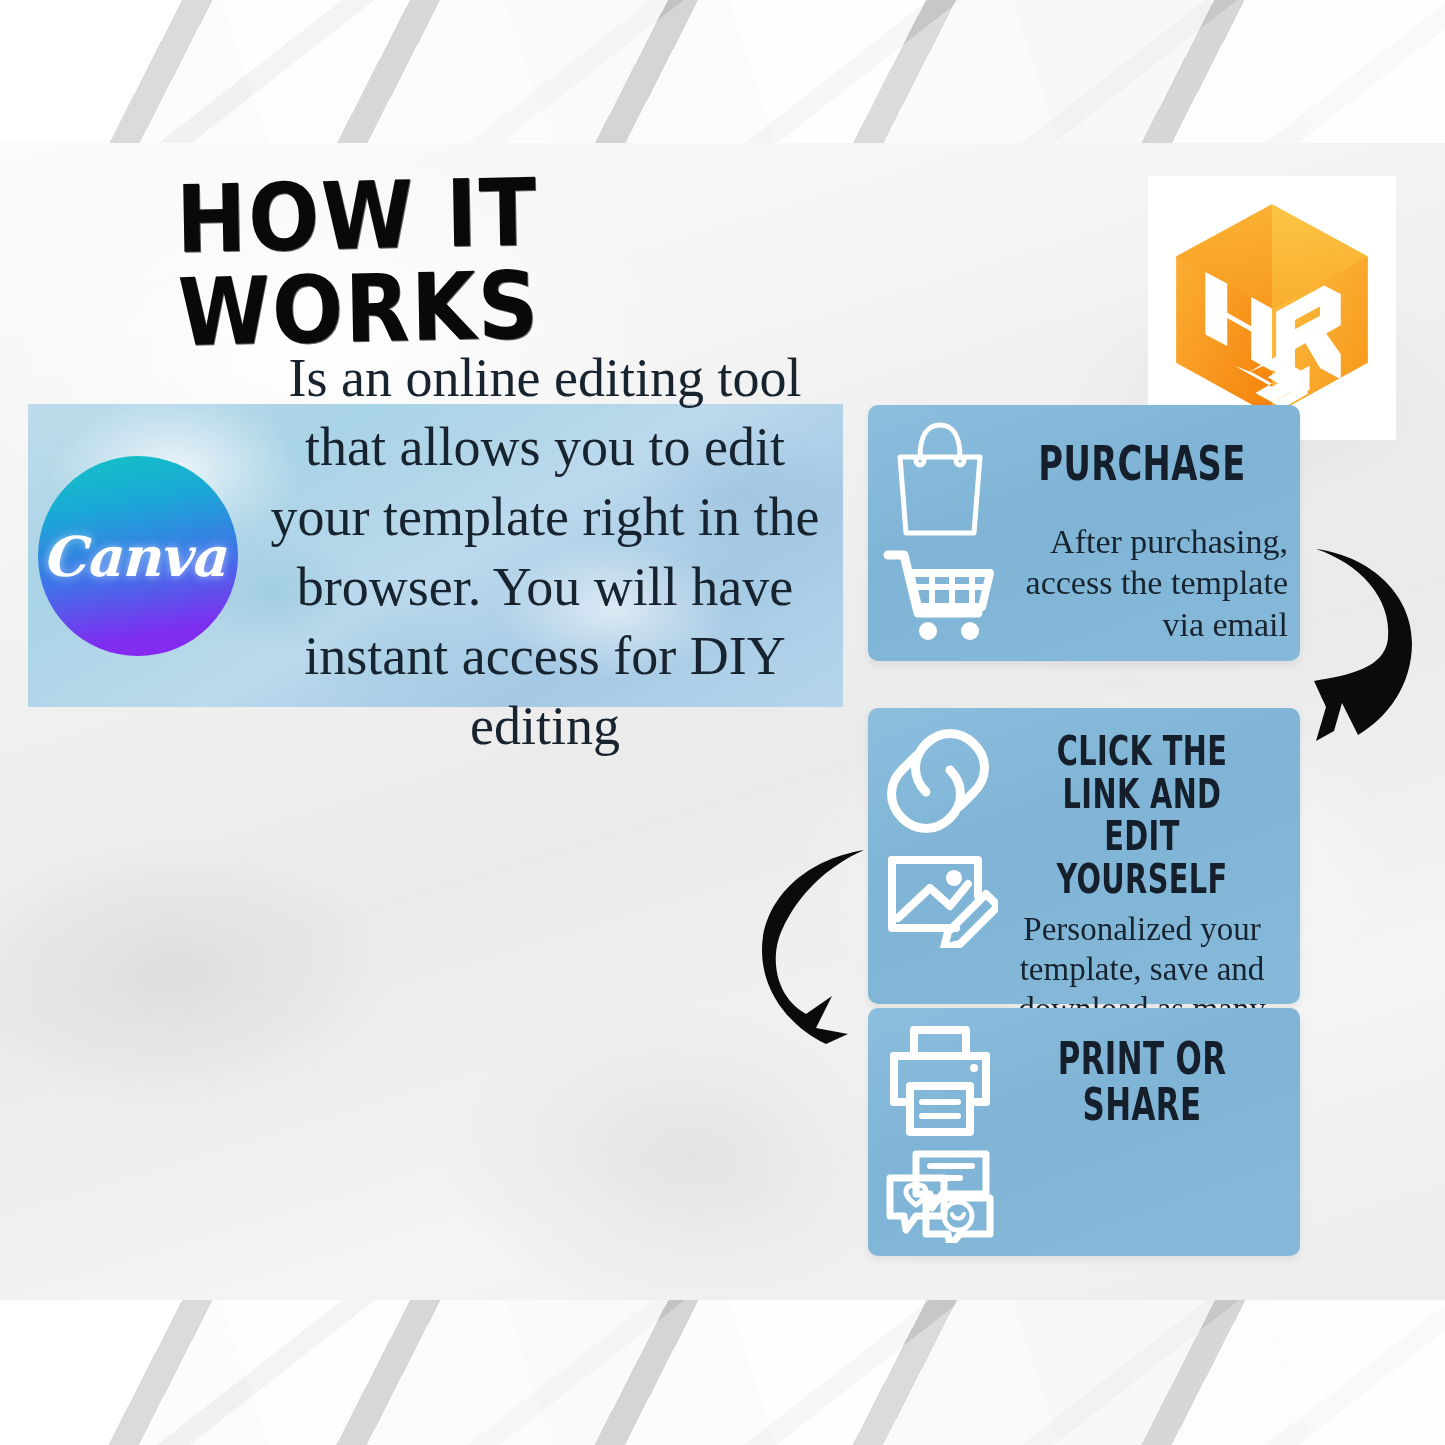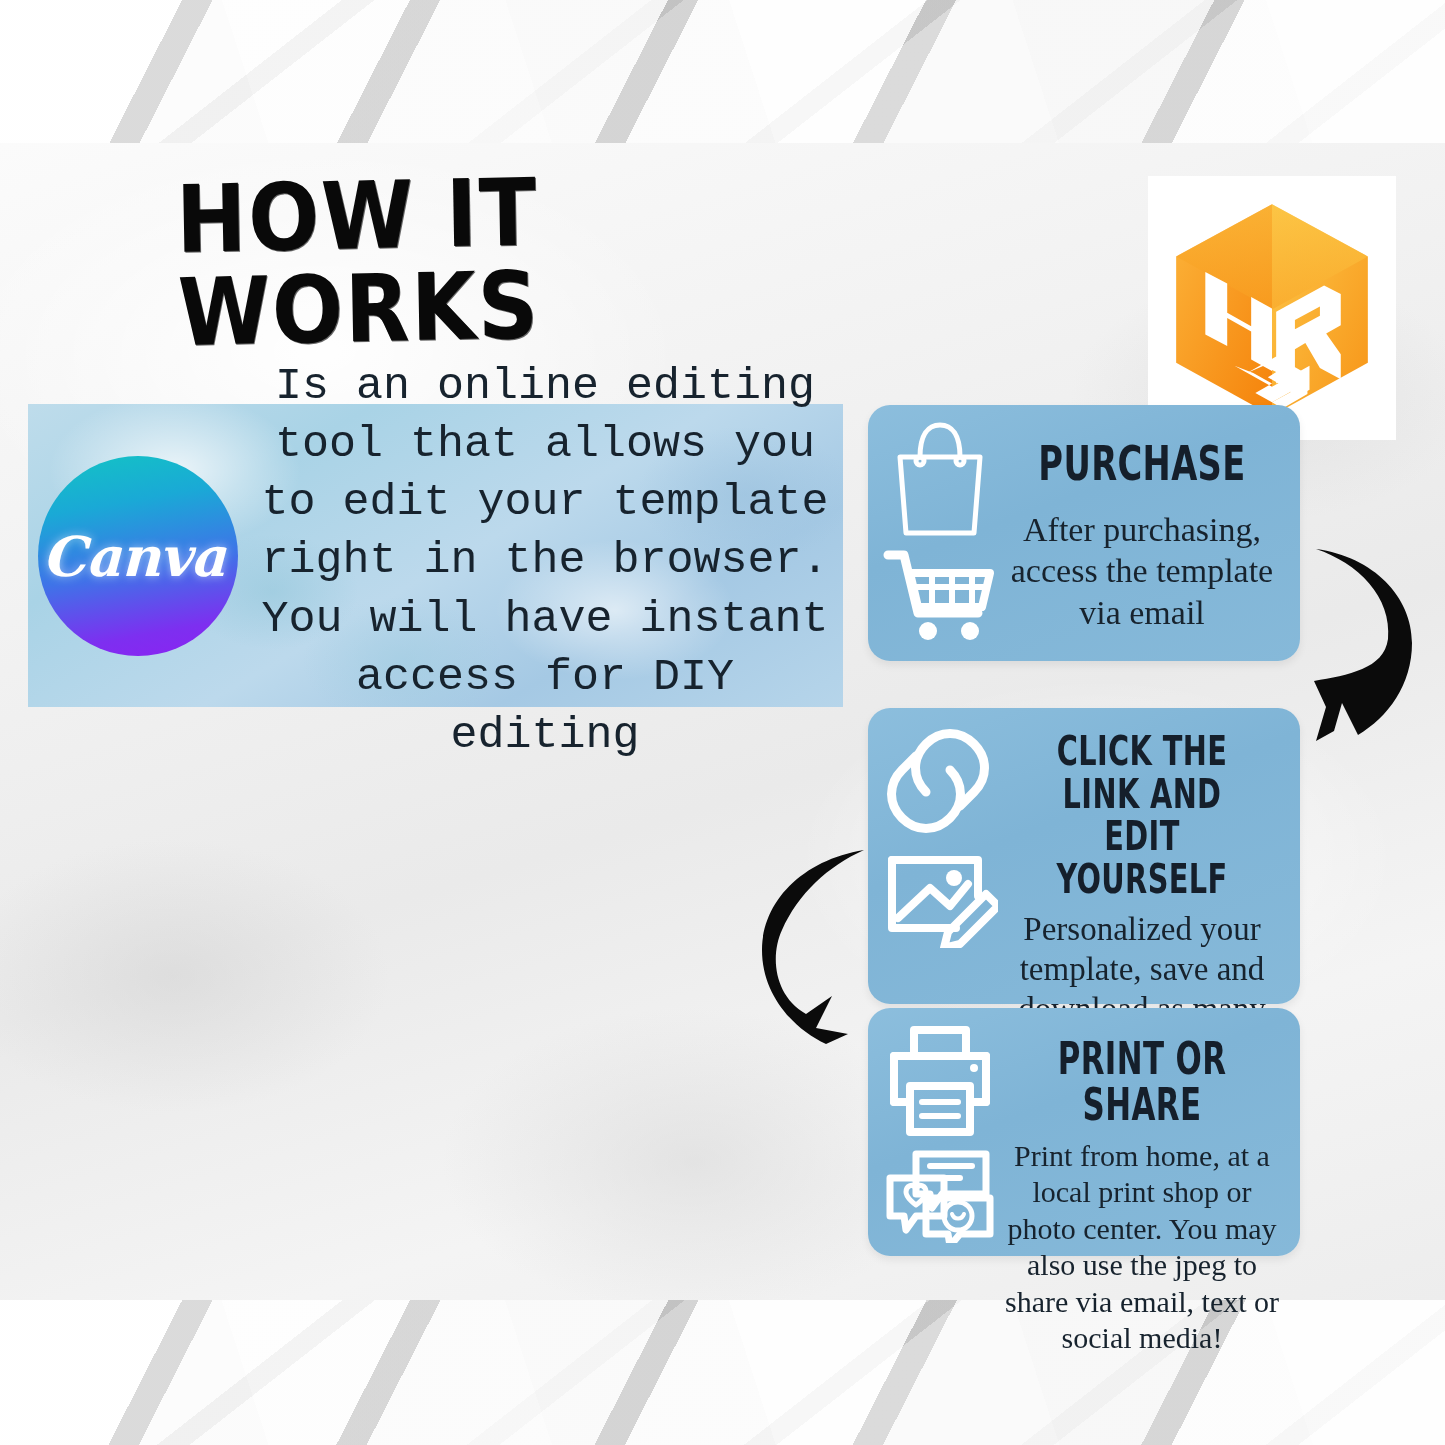--- a/index.html
+++ b/index.html
@@ -74,23 +74,23 @@
     background:linear-gradient(170deg,#13c4c4 0%,#1aa9d6 26%,#3f73e8 56%,#7d2ff0 84%,#8c22f2 100%);
     display:flex;align-items:center;justify-content:center;
   }
   #canva-wordmark{
     font-family:"DejaVu Serif",serif;font-style:italic;font-weight:700;
     font-size:55px;color:#fff;letter-spacing:-1px;
     text-shadow:0 0 10px rgba(255,255,255,.55);
     transform:skewX(-4deg);
   }
   #canva-copy{
-    position:absolute;left:228px;top:16px;width:578px;height:283px;
+    position:absolute;left:228px;top:7px;width:578px;height:283px;
     display:flex;align-items:center;justify-content:center;text-align:center;
-    font-family:Liberation Mono, monospace;font-size:45px;line-height:1.29;
+    font-family:Liberation Serif, serif;font-size:54px;line-height:1.29;
     color:#17232e;
   }
 
   
   #devices{position:absolute;left:30px;top:770px;width:740px;height:400px;}
   .scr{background:linear-gradient(160deg,#ffffff 0%,#fdfdfd 60%,#f6f6f6 100%);}
 
   
   #monitor-frame{
     position:absolute;left:193px;top:15px;width:390px;height:215px;
@@ -157,21 +157,21 @@
   #phone{
     position:absolute;left:470px;top:250px;width:58px;height:110px;
     background:linear-gradient(150deg,#3a3a3a 0%,#202020 40%,#2d2d2d 100%);
     border-radius:6px;padding:9px 5px 13px 5px;box-sizing:border-box;
     box-shadow:0 5px 10px rgba(0,0,0,.18);
   }
   #phone-screen{width:100%;height:100%;border-radius:1px;}
 
   
   .card{
-    position:absolute;left:868px;width:432px;border-radius:22px;
+    position:absolute;left:868px;width:432px;border-radius:10px;
     background:linear-gradient(160deg,#8cbedd 0%,#7fb4d6 40%,#86b9d9 100%);
     box-shadow:0 4px 9px rgba(0,0,0,.07);
   }
   #card-purchase{top:405px;height:256px;}
   #card-edit{top:708px;height:296px;}
   #card-print{top:1008px;height:248px;}
 
   .card-icons{position:absolute;left:14px;top:10px;width:116px;}
   .card-icons svg{display:block;}
   .card-body{position:absolute;left:128px;right:12px;top:10px;text-align:center;}
@@ -179,21 +179,21 @@
     font-family:"DejaVu Sans Condensed","DejaVu Sans",sans-serif;
     font-weight:700;color:#151f2b;letter-spacing:.5px;line-height:1.04;
     transform:scaleX(.78);transform-origin:center;
   }
   #t-purchase{font-size:48px;margin-top:24px;}
   #t-edit{font-size:41px;margin-top:12px;}
   #t-print{font-size:44px;margin-top:18px;}
   .card-text{
     font-family:"Liberation Serif",serif;color:#17232e;line-height:1.22;
   }
-  #x-purchase{font-size:34px;margin-top:20px;}
+  #x-purchase{font-size:34px;margin-top:32px;text-align:right;}
   #x-edit{font-size:33px;margin-top:8px;}
   #x-print{font-size:30px;margin-top:10px;}
 
   
   .arrow{position:absolute;}
   #arrow-1{left:1296px;top:535px;width:130px;height:215px;}
   #arrow-2{left:752px;top:838px;width:140px;height:215px;}
 </style>
 </head>
 <body>
@@ -312,21 +312,20 @@
           <path d="M8 160 L62 160 L62 198 L34 198 L24 212 L22 198 L8 198 Z"></path>
           <path d="M24 174 C24 168 30 165 34 170 C38 165 44 168 44 174 C44 180 34 187 34 187 C34 187 24 180 24 174 Z" stroke-width="5"></path>
           <path d="M44 180 L108 180 L108 216 L78 216 L68 228 L66 216 L44 216 Z"></path>
           <circle cx="76" cy="198" r="14" stroke-width="5"></circle>
           <path d="M70 196 C72 202 80 202 82 196" stroke-width="4"></path>
         </g>
       </svg>
     </div>
     <div class="card-body">
       <div id="t-print" class="card-title">PRINT OR SHARE</div>
-      <div id="x-print" class="card-text">Print from home, at a local print shop or photo center. You may also use the jpeg to share via email, text or social media!</div>
     </div>
   </div>
 
   <svg id="arrow-1" class="arrow" viewBox="0 0 130 215">
     <path d="M20 14 C78 22 116 62 116 108 C116 150 92 182 62 200
              L62 200 L46 168 L38 196 L20 206 L30 172 L18 146
              C52 140 88 134 92 104 C96 62 62 28 20 14 Z" fill="#0b0b0b"></path>
   </svg>
 
   <svg id="arrow-2" class="arrow" viewBox="0 0 140 215">

